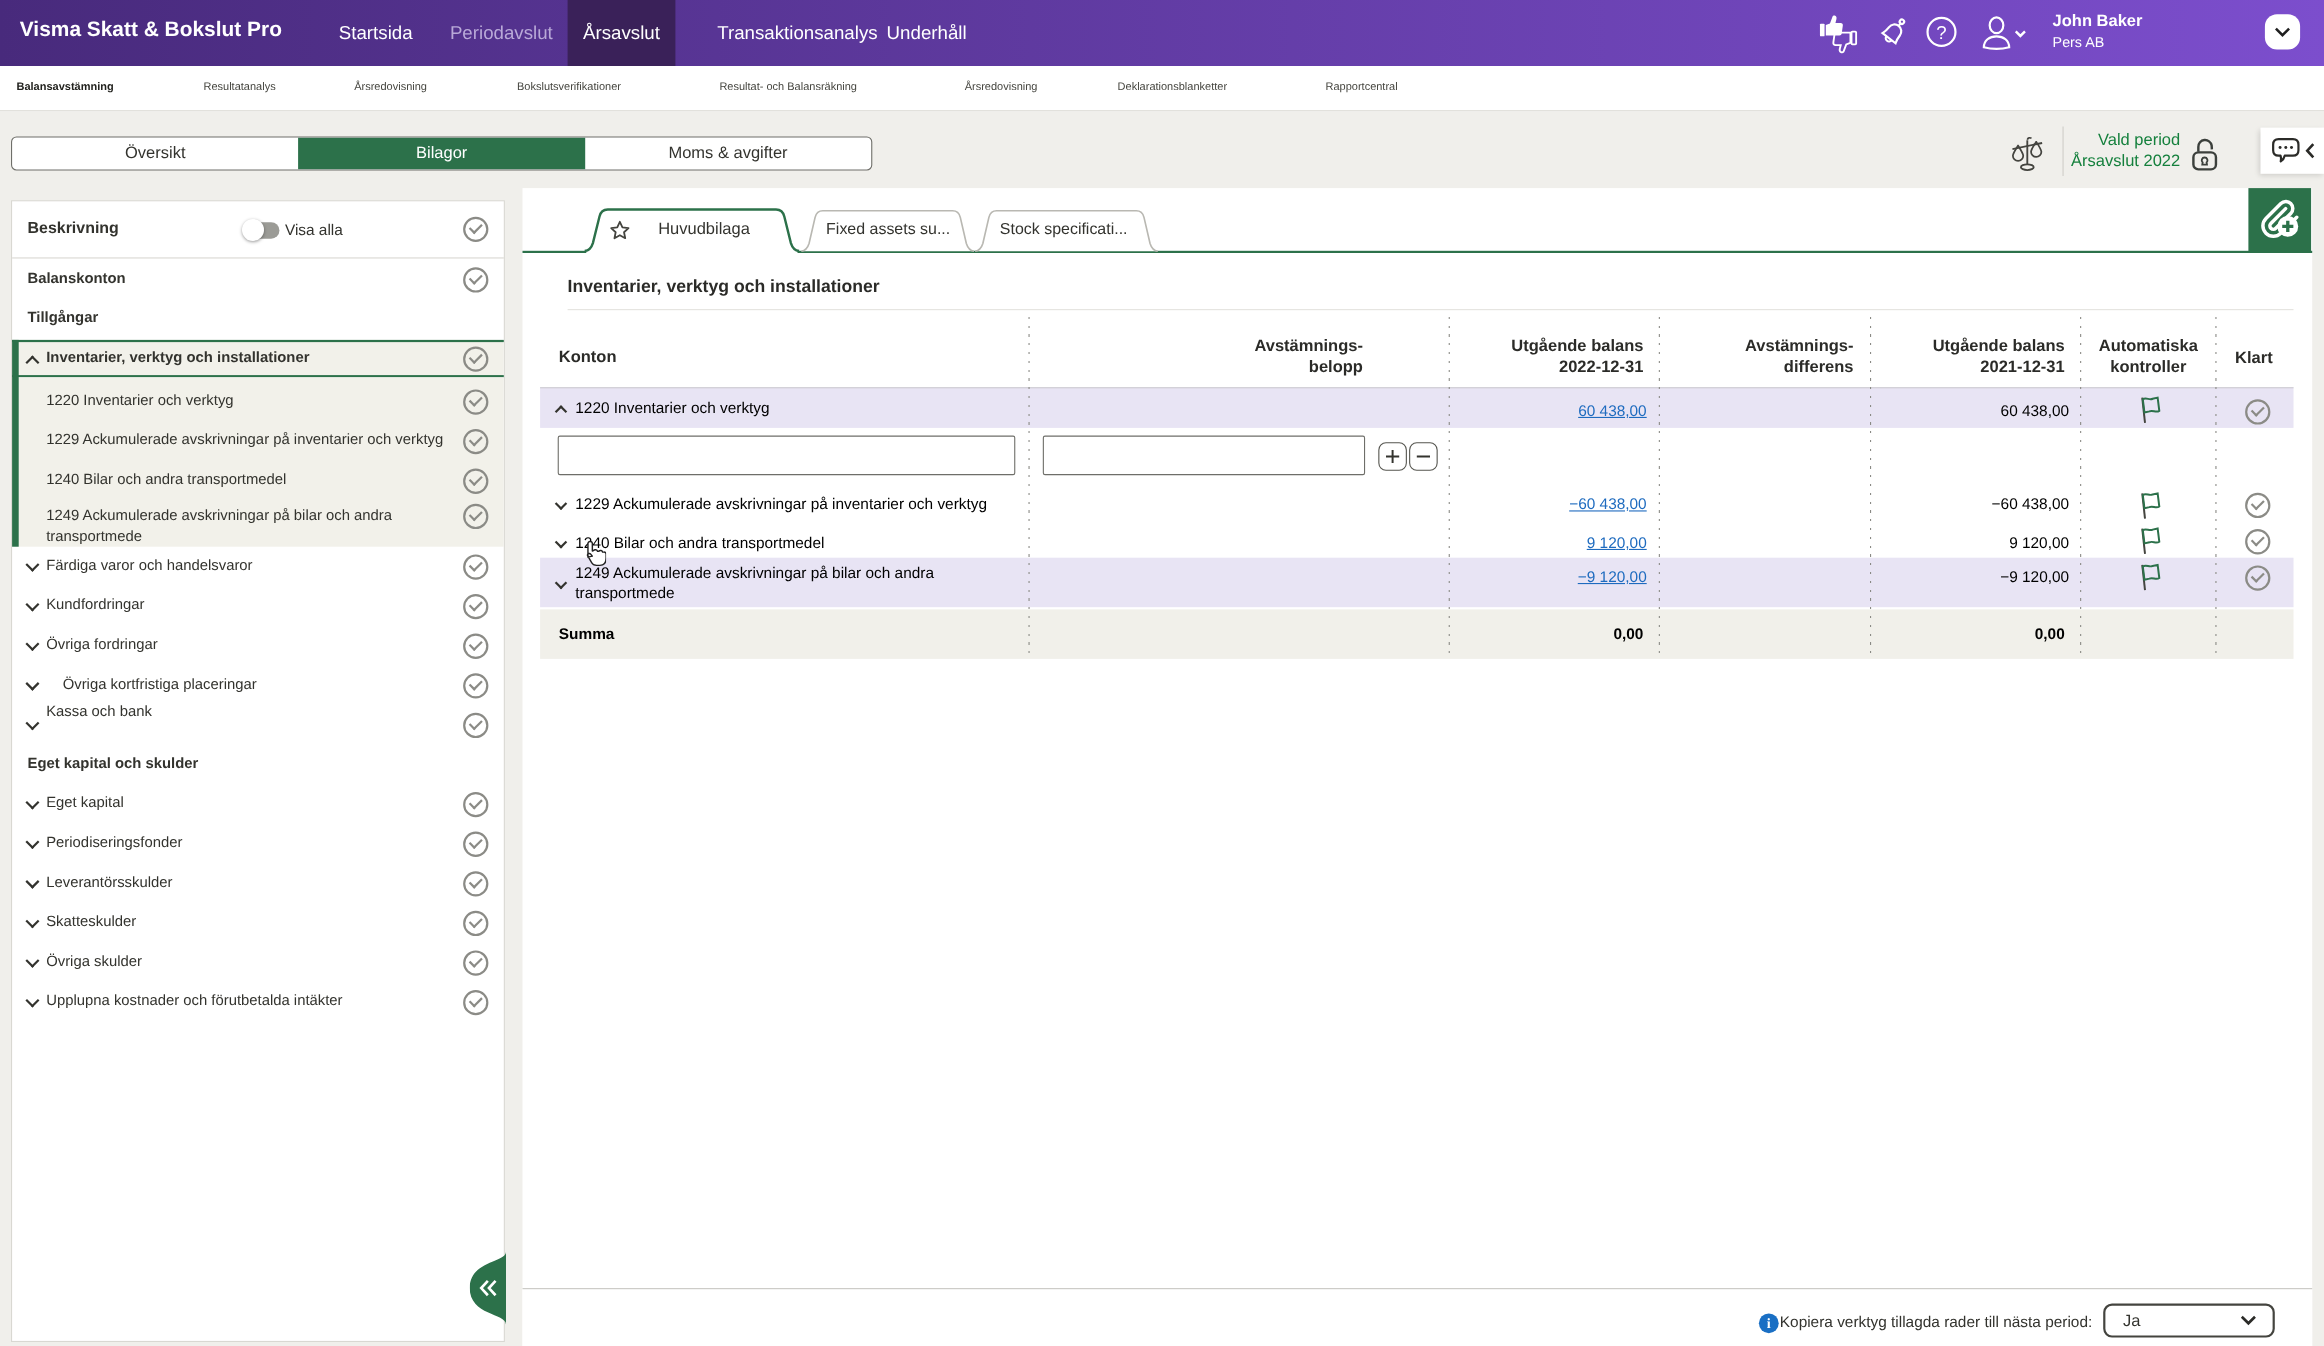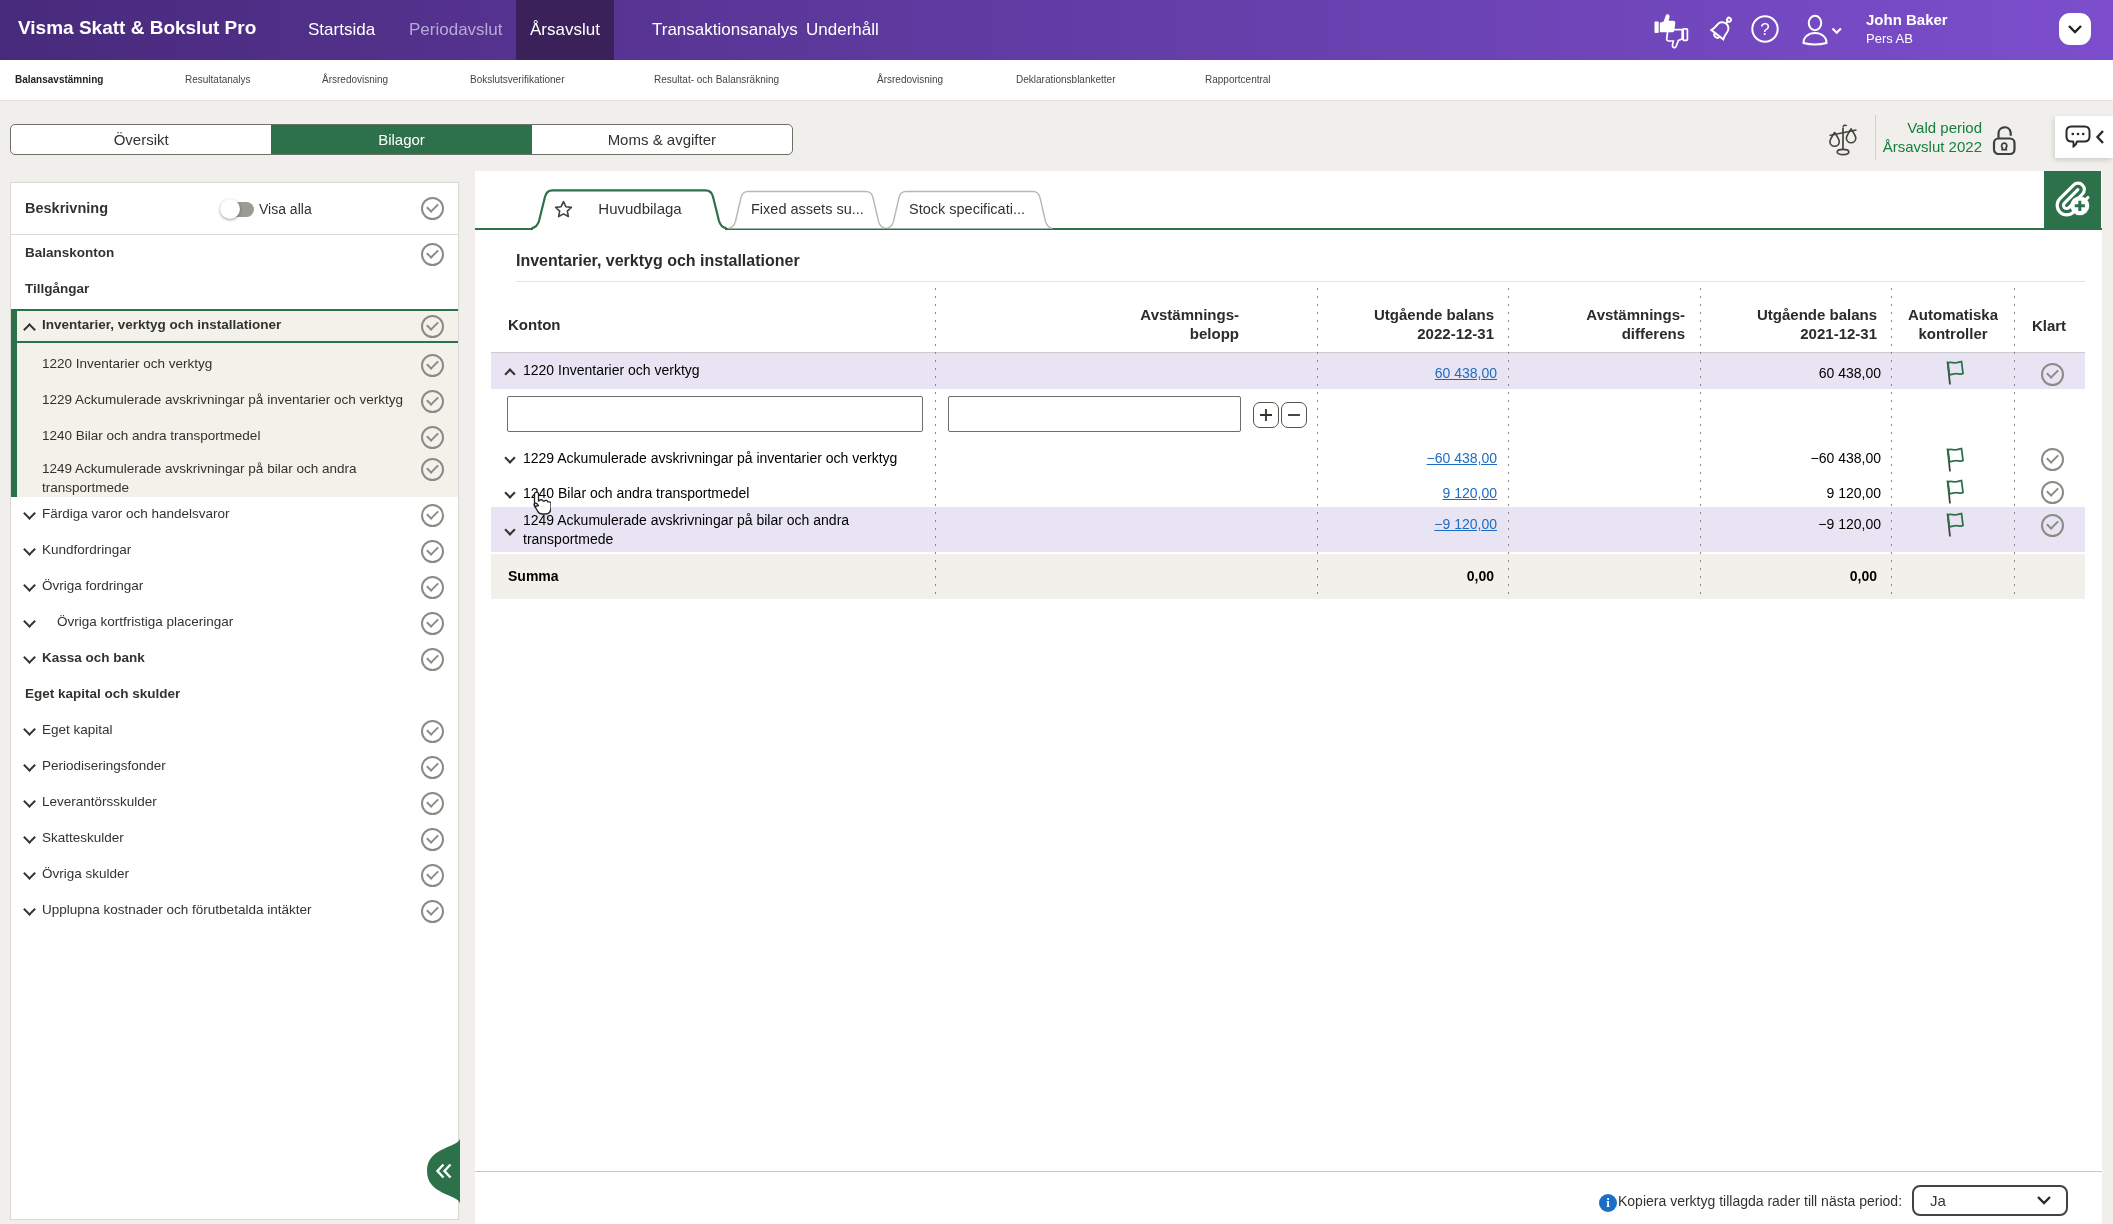--- a/index.html
+++ b/index.html
@@ -200,21 +200,21 @@
 
   <div class="chv down" style="top:399px;"></div>
   <div class="sbt" style="left:31px;top:395px;">Övriga fordringar</div>
   <div class="chk" style="top:393px;"></div>
 
   <div class="chv down" style="top:435px;"></div>
   <div class="sbt" style="left:46px;top:431px;">Övriga kortfristiga placeringar</div>
   <div class="chk" style="top:429px;"></div>
 
   <div class="chv down" style="top:471px;"></div>
-  <div class="sbt" style="left:31px;top:467px;font-weight:bold;">Kassa och bank</div>
+  <div class="sbt" style="left:31px;top:456px;">Kassa och bank</div>
   <div class="chk" style="top:465px;"></div>
 
   <div class="sbt" style="left:14px;top:503px;font-weight:bold;">Eget kapital och skulder</div>
 
   <div class="chv down" style="top:543px;"></div>
   <div class="sbt" style="left:31px;top:539px;">Eget kapital</div>
   <div class="chk" style="top:537px;"></div>
 
   <div class="chv down" style="top:579px;"></div>
   <div class="sbt" style="left:31px;top:575px;">Periodiseringsfonder</div>

